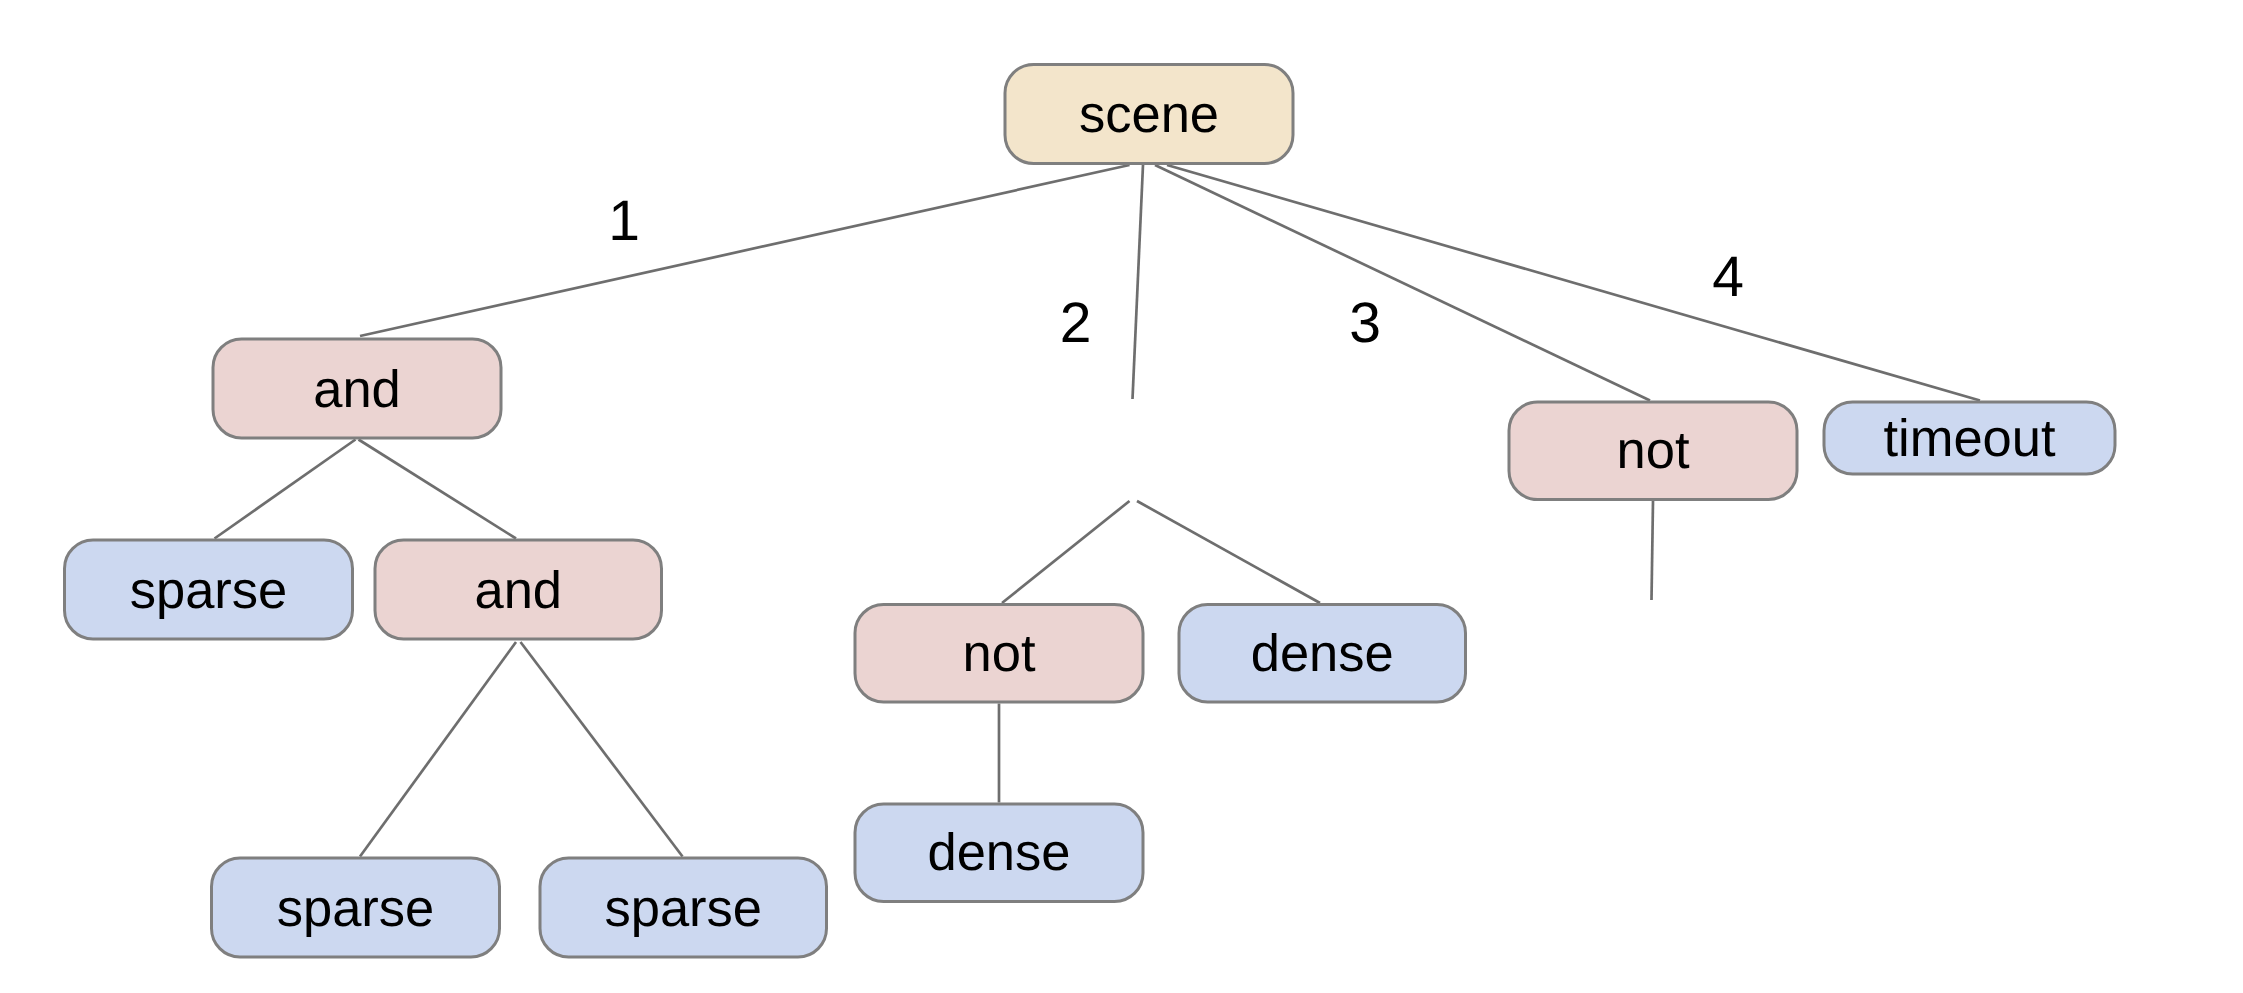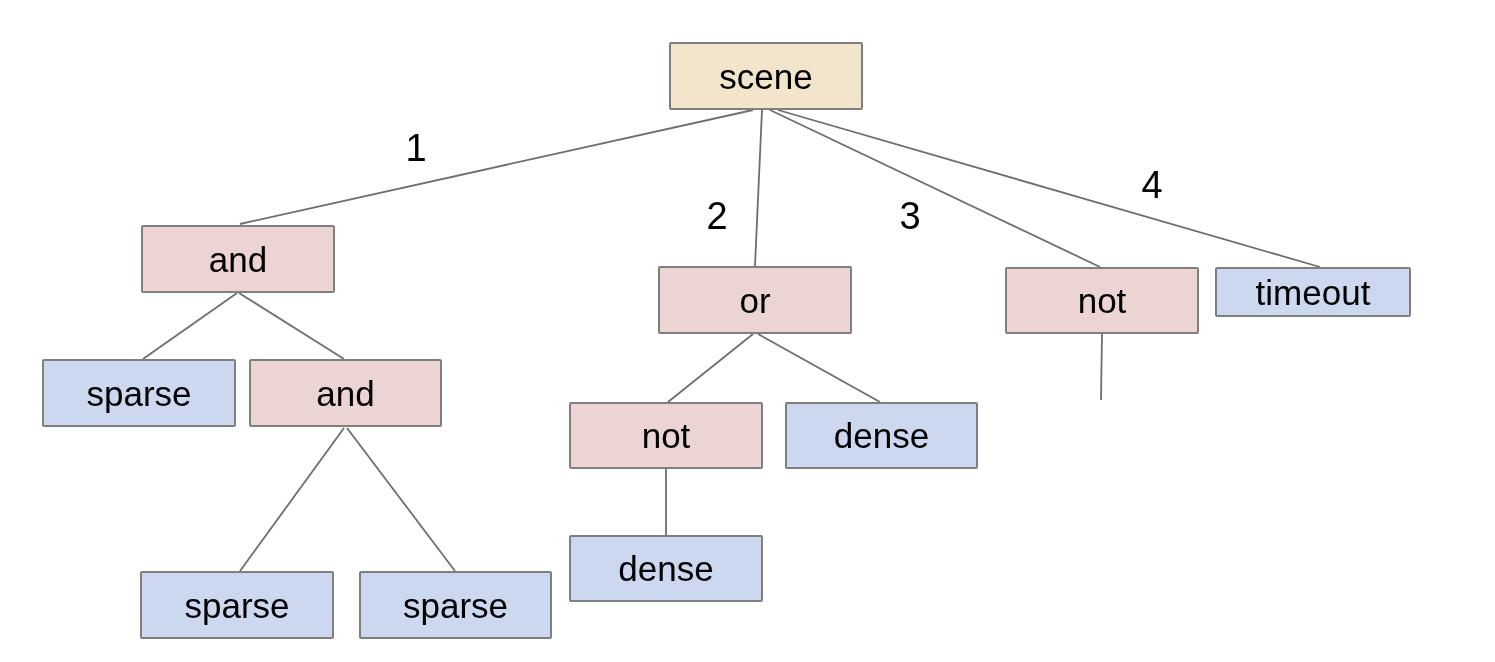--- a/index.html
+++ b/index.html
@@ -15,21 +15,21 @@
   }
 
   .edges { position: absolute; left: 0; top: 0; width: 1495px; height: 662px; }
   .edges line { stroke: var(--edge, #6e6e6e); stroke-width: 1.8; }
 
   .node {
     position: absolute;
     width: 194px;
     height: 68px;
     border: 2px solid var(--border, #7f7f7f);
-    border-radius: 2px;
+    border-radius: 20px;
     display: flex;
     align-items: center;
     justify-content: center;
     font-size: 35px;
     line-height: 1;
     color: #000000;
   }
   .node.root     { background: var(--root-fill, #f3e5cb); }
   .node.operator { background: var(--operator-fill, #ebd4d2); }
   .node.leaf     { background: var(--leaf-fill, #ccd8f0); }
@@ -68,23 +68,20 @@
   <div class="edge-label" style="left:1152px; top:185px">4</div>
 
   <div class="node root" style="left:669px; top:42px">
     <span>scene</span>
   </div>
 
   <div class="node operator" style="left:141px; top:225px">
     <span>and</span>
   </div>
 
-  <div class="node operator" style="left:658px; top:266px">
-    <span>or</span>
-  </div>
 
   <div class="node operator" style="left:1005px; top:267px; height:67px">
     <span>not</span>
   </div>
 
   <div class="node leaf" style="left:1215px; top:267px; width:196px; height:50px">
     <span>timeout</span>
   </div>
 
   <div class="node leaf" style="left:42px; top:359px">

